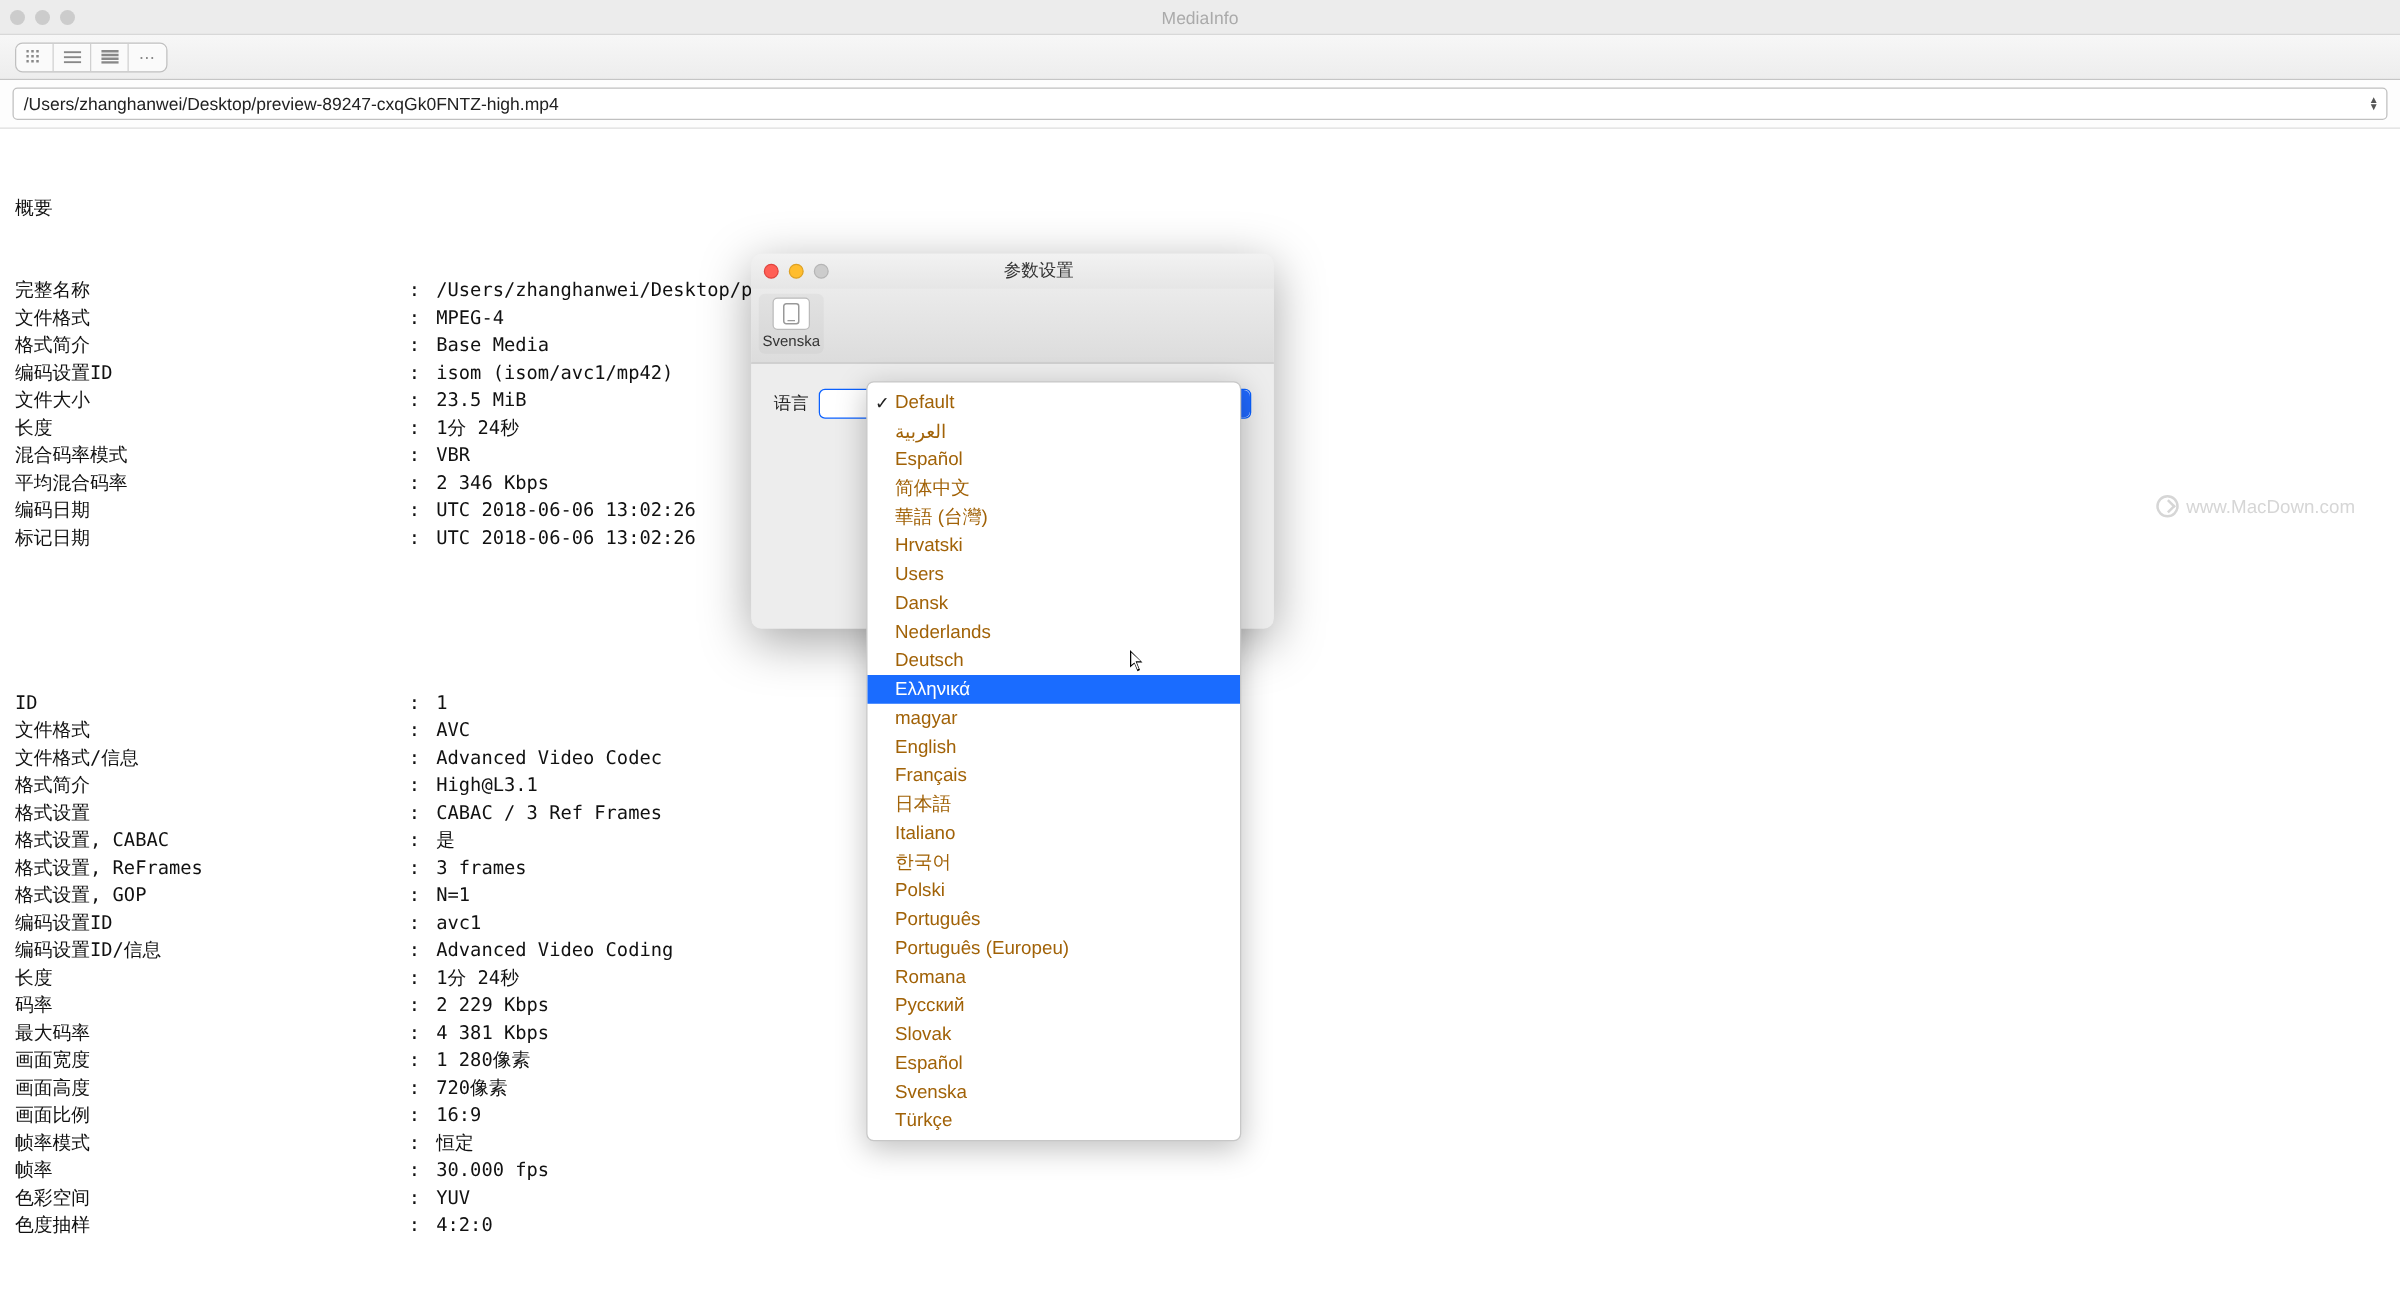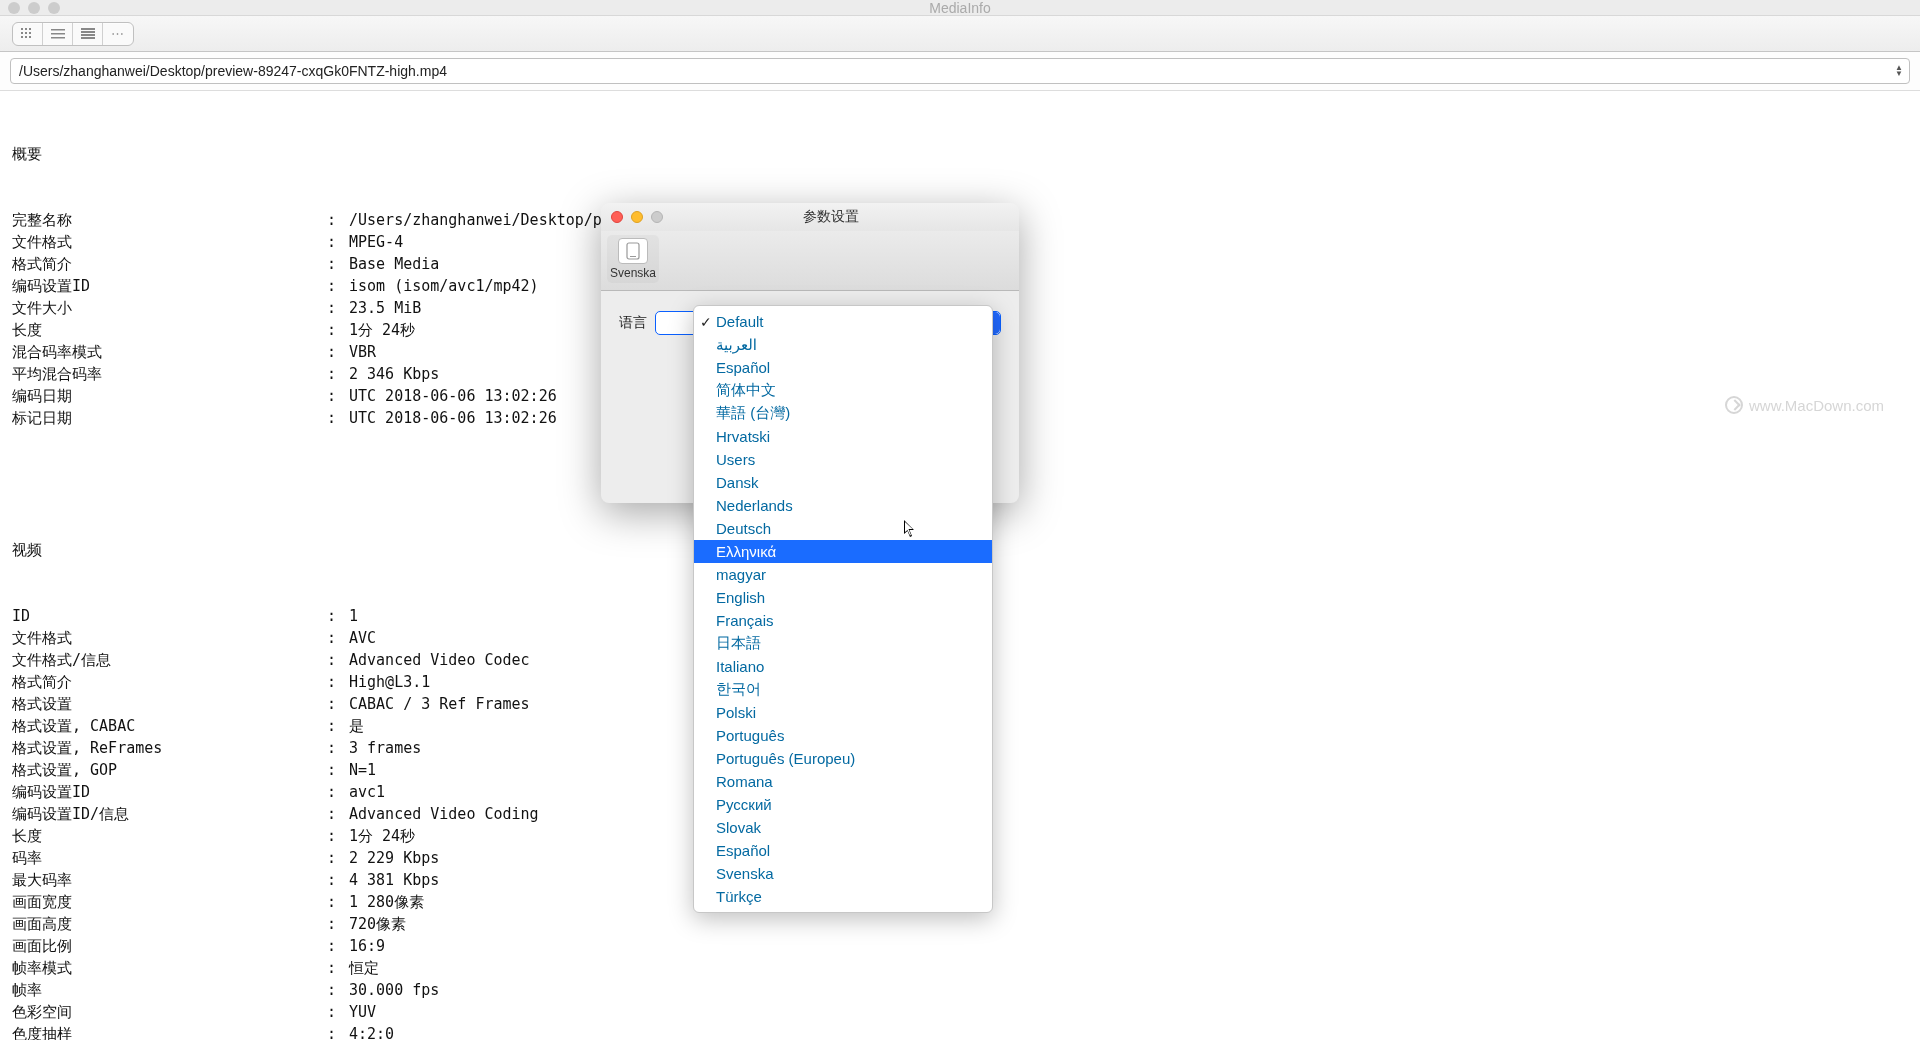--- a/index.html
+++ b/index.html
@@ -6,21 +6,21 @@
     body {
       font-family: -apple-system, BlinkMacSystemFont, "Helvetica Neue", sans-serif;
       background: #fff;
       font-size: 13px;
       overflow: hidden;
       width: 1920px;
       height: 1040px;
       position: relative;
     }
     .titlebar {
-      height: 16px;
+      height: 28px;
       background: #ececec;
       display: flex;
       align-items: center;
       justify-content: center;
       position: relative;
       border-bottom: 1px solid #d8d8d8;
     }
     .traffic-lights {
       position: absolute;
       left: 8px;
@@ -211,21 +211,21 @@
       box-shadow: 0 6px 24px rgba(0,0,0,0.25);
       padding: 4px 0;
       z-index: 100;
     }
     .dd-item {
       height: 23px;
       display: flex;
       align-items: center;
       padding: 0 22px;
       font-size: 15px;
-      color: #0369a1;
+      color: #a16207;
       position: relative;
     }
     .dd-item.checked::before {
       content: "✓";
       position: absolute;
       left: 6px;
       font-size: 14px;
       color: #222;
     }
     .dd-item.highlight {
@@ -316,21 +316,20 @@
       <span>▲</span>
         <span>▼</span>
     </div>
   </div>
 </div>
 
 <div class="info-area">
   <div class="info-row"><span class="info-label">概要</span></div>
   <div id="general-rows"><div class="info-row"><span class="info-label">完整名称</span><span class="info-sep">: </span><span class="info-val">/Users/zhanghanwei/Desktop/preview-89247-cxqGk0FNTZ-high.mp4</span></div><div class="info-row"><span class="info-label">文件格式</span><span class="info-sep">: </span><span class="info-val">MPEG-4</span></div><div class="info-row"><span class="info-label">格式简介</span><span class="info-sep">: </span><span class="info-val">Base Media</span></div><div class="info-row"><span class="info-label">编码设置ID</span><span class="info-sep">: </span><span class="info-val">isom (isom/avc1/mp42)</span></div><div class="info-row"><span class="info-label">文件大小</span><span class="info-sep">: </span><span class="info-val">23.5 MiB</span></div><div class="info-row"><span class="info-label">长度</span><span class="info-sep">: </span><span class="info-val">1分 24秒</span></div><div class="info-row"><span class="info-label">混合码率模式</span><span class="info-sep">: </span><span class="info-val">VBR</span></div><div class="info-row"><span class="info-label">平均混合码率</span><span class="info-sep">: </span><span class="info-val">2 346 Kbps</span></div><div class="info-row"><span class="info-label">编码日期</span><span class="info-sep">: </span><span class="info-val">UTC 2018-06-06 13:02:26</span></div><div class="info-row"><span class="info-label">标记日期</span><span class="info-sep">: </span><span class="info-val">UTC 2018-06-06 13:02:26</span></div></div>
   <div class="info-row">&nbsp;</div>
-  <div class="info-row"><span class="info-label">视频</span></div>
   <div id="video-rows"><div class="info-row"><span class="info-label">ID</span><span class="info-sep">: </span><span class="info-val">1</span></div><div class="info-row"><span class="info-label">文件格式</span><span class="info-sep">: </span><span class="info-val">AVC</span></div><div class="info-row"><span class="info-label">文件格式/信息</span><span class="info-sep">: </span><span class="info-val">Advanced Video Codec</span></div><div class="info-row"><span class="info-label">格式简介</span><span class="info-sep">: </span><span class="info-val">High@L3.1</span></div><div class="info-row"><span class="info-label">格式设置</span><span class="info-sep">: </span><span class="info-val">CABAC / 3 Ref Frames</span></div><div class="info-row"><span class="info-label">格式设置, CABAC</span><span class="info-sep">: </span><span class="info-val">是</span></div><div class="info-row"><span class="info-label">格式设置, ReFrames</span><span class="info-sep">: </span><span class="info-val">3 frames</span></div><div class="info-row"><span class="info-label">格式设置, GOP</span><span class="info-sep">: </span><span class="info-val">N=1</span></div><div class="info-row"><span class="info-label">编码设置ID</span><span class="info-sep">: </span><span class="info-val">avc1</span></div><div class="info-row"><span class="info-label">编码设置ID/信息</span><span class="info-sep">: </span><span class="info-val">Advanced Video Coding</span></div><div class="info-row"><span class="info-label">长度</span><span class="info-sep">: </span><span class="info-val">1分 24秒</span></div><div class="info-row"><span class="info-label">码率</span><span class="info-sep">: </span><span class="info-val">2 229 Kbps</span></div><div class="info-row"><span class="info-label">最大码率</span><span class="info-sep">: </span><span class="info-val">4 381 Kbps</span></div><div class="info-row"><span class="info-label">画面宽度</span><span class="info-sep">: </span><span class="info-val">1 280像素</span></div><div class="info-row"><span class="info-label">画面高度</span><span class="info-sep">: </span><span class="info-val">720像素</span></div><div class="info-row"><span class="info-label">画面比例</span><span class="info-sep">: </span><span class="info-val">16:9</span></div><div class="info-row"><span class="info-label">帧率模式</span><span class="info-sep">: </span><span class="info-val">恒定</span></div><div class="info-row"><span class="info-label">帧率</span><span class="info-sep">: </span><span class="info-val">30.000 fps</span></div><div class="info-row"><span class="info-label">色彩空间</span><span class="info-sep">: </span><span class="info-val">YUV</span></div><div class="info-row"><span class="info-label">色度抽样</span><span class="info-sep">: </span><span class="info-val">4:2:0</span></div></div>
 </div>
 
 <div class="prefs">
   <div class="prefs-titlebar">
     <div class="prefs-traffic">
       <div class="ptl red"></div>
       <div class="ptl yellow"></div>
       <div class="ptl gray"></div>
     </div>

